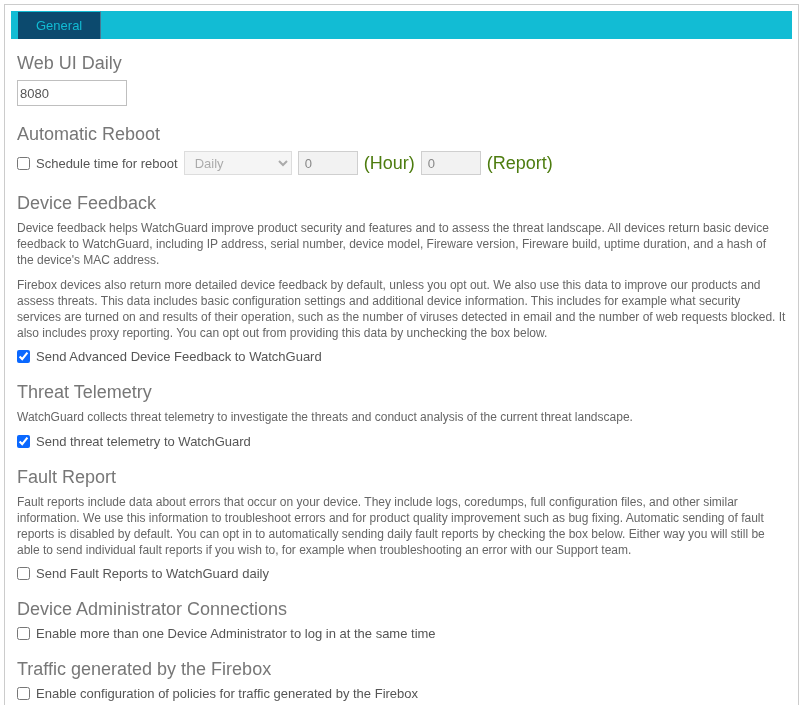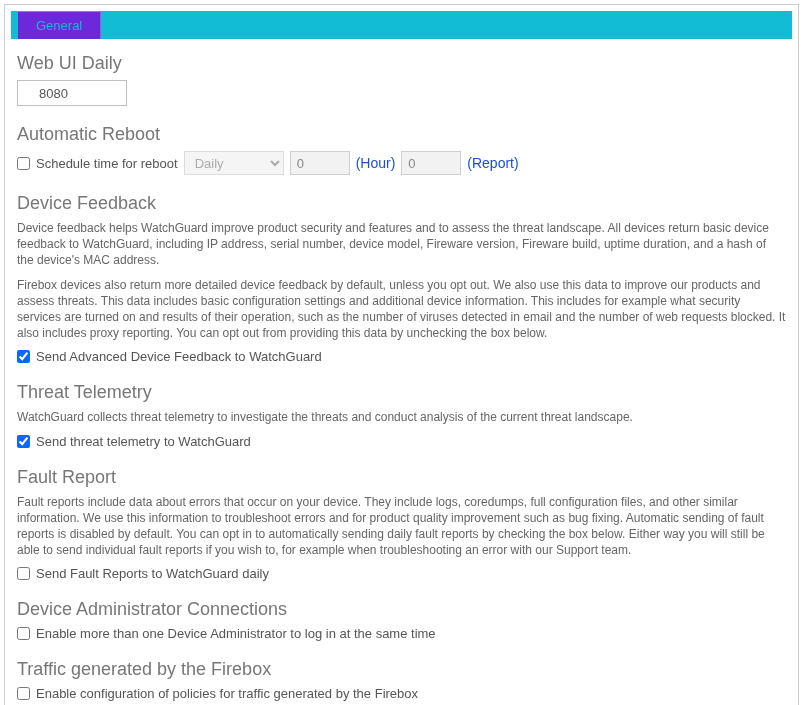--- a/index.html
+++ b/index.html
@@ -25,21 +25,21 @@
     .tab {
       padding: 0 18px;
       display: flex;
       align-items: center;
       font-size: 13px;
       color: #fff;
       cursor: pointer;
       border-right: 1px solid rgba(255,255,255,0.25);
     }
     .tab.active {
-      background: #6d28d9;
+      background: #0c4a6e;
       color: #12bcd4;
       border-top: 1px solid #12bcd4;
       border-left: 1px solid #12bcd4;
       margin-left: 6px;
     }
     .content { padding: 0 6px; }
     h2.section {
       font-weight: 400;
       font-size: 18px;
       color: #777;
@@ -48,21 +48,21 @@
     }
     h2.section.first { margin-top: 0; }
     .desc {
       font-size: 12px;
       color: #666;
       line-height: 1.35;
       margin-bottom: 8px;
     }
     .input-text {
       border: 1px solid #bfbfbf;
-      padding: 4px 21px;
+      padding: 4px 2px;
       font-size: 13px;
       color: #555;
       width: 110px;
       height: 26px;
     }
     .row {
       display: flex;
       align-items: center;
       gap: 6px;
       margin-bottom: 6px;
@@ -78,23 +78,23 @@
       color: #555;
     }
     select.disabled-look, input.disabled-look {
       background: #f2f2f2;
       border: 1px solid #cfcfcf;
       color: #888;
       height: 24px;
       padding: 2px 6px;
       font-size: 13px;
     }
-    select.disabled-look { width: 100px; }
+    select.disabled-look { width: 108px; }
     input.num { width: 60px; }
-    .unit { font-size: 14px; color: #1d4ed8; }
+    .unit { font-size: 18px; color: #4d7c0f; }
     input[type="checkbox"] {
       width: 13px; height: 13px;
       accent-color: #0a68ff;
     }
   </style>
 </head>
 <body>
 
 <div class="outer">
   <div class="tabbar">

